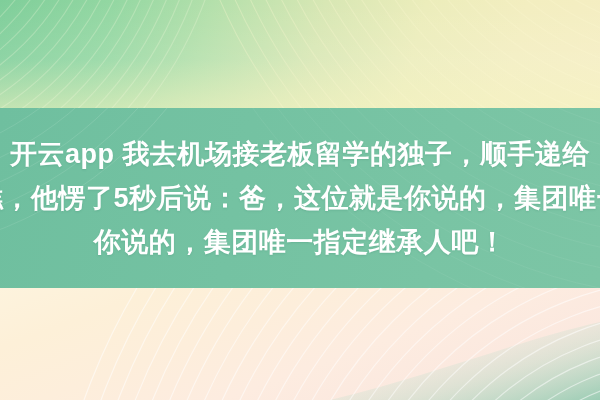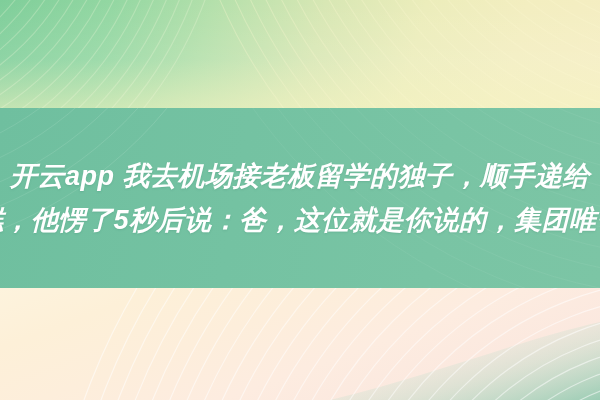--- a/index.html
+++ b/index.html
@@ -11,21 +11,20 @@
   body {
     font-family: "Liberation Sans", "DejaVu Sans", sans-serif;
   }
 
   .banner {
     position: relative;
     width: 600px;
     height: 400px;
     overflow: hidden;
     background: #e9efb8;
-    font-style: italic;
   }
 
   
   .band-top {
     position: absolute;
     left: 0; top: 0;
     width: 600px;
     height: 108px;
     overflow: hidden;
     background:
@@ -269,15 +268,16 @@
           <circle cx="690" cy="330" r="628"></circle>
           <circle cx="690" cy="330" r="644"></circle>
         </g>
       </svg>
     </div>
   </div>
 
   <div class="text-layer">
     <div class="tline l1">开云app 我去机场接老板留学的独子，顺手递给</div>
     <div class="tline l2">糕，他愣了5秒后说：爸，这位就是你说的，集团唯一</div>
+    <div class="tline l3">你说的，集团唯一指定继承人吧！</div>
   </div>
 
 </div>
 
 </body></html>

